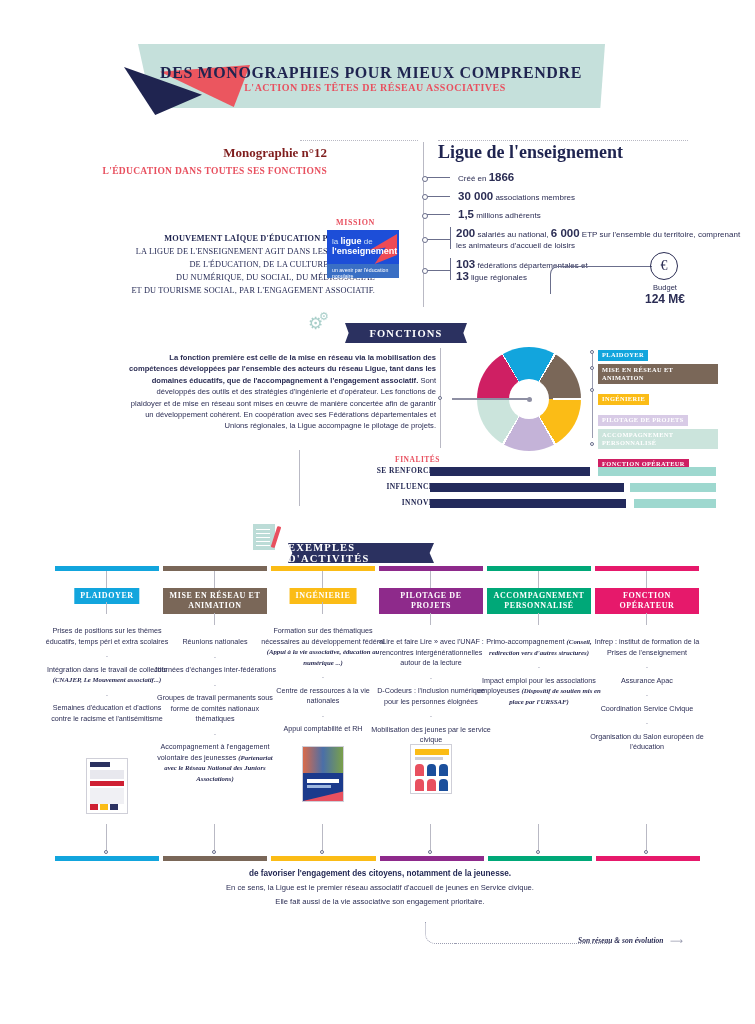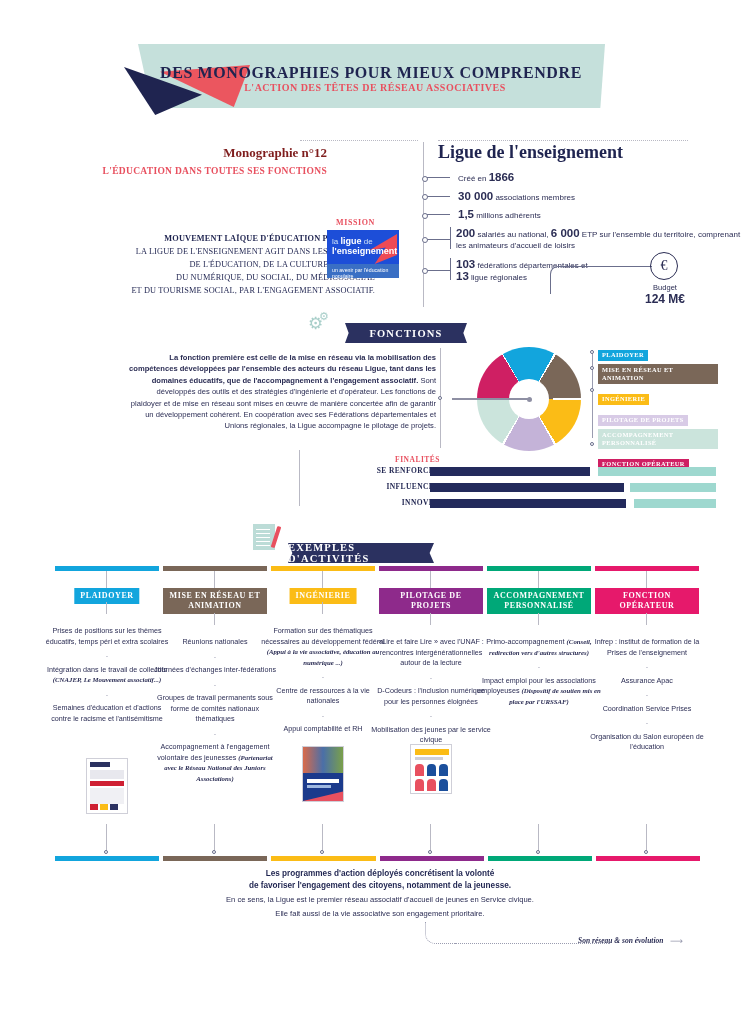--- a/index.html
+++ b/index.html
@@ -408,37 +408,36 @@
         <div class="col-stem2" style="top: 47px; height: 12px;"></div>
         <div class="col-body" style="top: 63px;"><span>Primo-accompagnement <span class="it">(Conseil, redirection vers d'autres structures)</span></span><span class="sep">-</span><span>Impact emploi pour les associations employeuses <span class="it">(Dispositif de soutien mis en place par l'URSSAF)</span></span></div>
         <div class="col-stem2" style="top: 258px; height: 27px;"></div>
         <div class="col-dot" style="top: 284px;"></div>
       </div>
       <div class="col" style="left: 595px;">
         <div class="col-topbar" style="background: rgb(230, 25, 107);"></div>
         <div class="col-stem"></div>
         <div class="col-chip two" style="background: rgb(230, 25, 107);">FONCTION OPÉRATEUR</div>
         <div class="col-stem2" style="top: 47px; height: 12px;"></div>
-        <div class="col-body" style="top: 63px;"><span>Infrep : institut de formation de la Prises de l'enseignement</span><span class="sep">-</span><span>Assurance Apac</span><span class="sep">-</span><span>Coordination Service Prises</span><span class="sep">-</span><span>Organisation du Salon européen de l'éducation</span></div>
+        <div class="col-body" style="top: 63px;"><span>Infrep : institut de formation de la Prises de l'enseignement</span><span class="sep">-</span><span>Assurance Apac</span><span class="sep">-</span><span>Coordination Service Civique</span><span class="sep">-</span><span>Organisation du Salon européen de l'éducation</span></div>
         <div class="col-stem2" style="top: 258px; height: 27px;"></div>
         <div class="col-dot" style="top: 284px;"></div>
       </div>
     </div>
 
   <div class="bottom-strip" id="bottom-strip">
       <div style="background: rgb(18, 165, 221); margin-right: 4px;"></div>
       <div style="background: rgb(122, 103, 88); margin-right: 4px;"></div>
       <div style="background: rgb(251, 188, 22); margin-right: 4px;"></div>
       <div style="background: rgb(142, 42, 139); margin-right: 4px;"></div>
       <div style="background: rgb(0, 168, 120); margin-right: 4px;"></div>
       <div style="background: rgb(230, 25, 107); margin-right: 0px;"></div>
     </div>
 
   <div class="concl">
-    <div class="l1">Les programmes d'action déployés concrétisent la volonté</div>
     <div class="l1">de favoriser l'engagement des citoyens, notamment de la jeunesse.</div>
     <div class="l2">En ce sens, la Ligue est le premier réseau associatif d'accueil de jeunes en Service civique.</div>
     <div class="l2">Elle fait aussi de la vie associative son engagement prioritaire.</div>
   </div>
   <div class="tail"></div>
   <div class="tail-line"></div>
   <div class="tail-text">Son réseau &amp; son évolution</div>
   <div class="tail-arrow">⟶</div>
 
 <div class="legend-dot" style="top: 350px;"></div>

